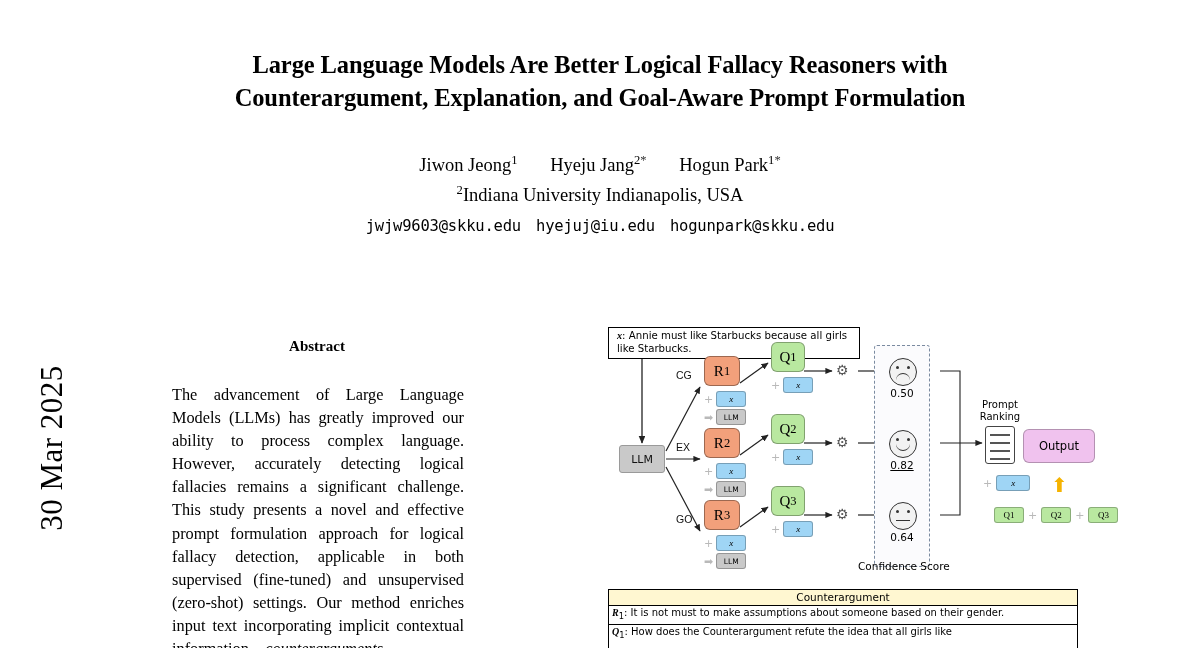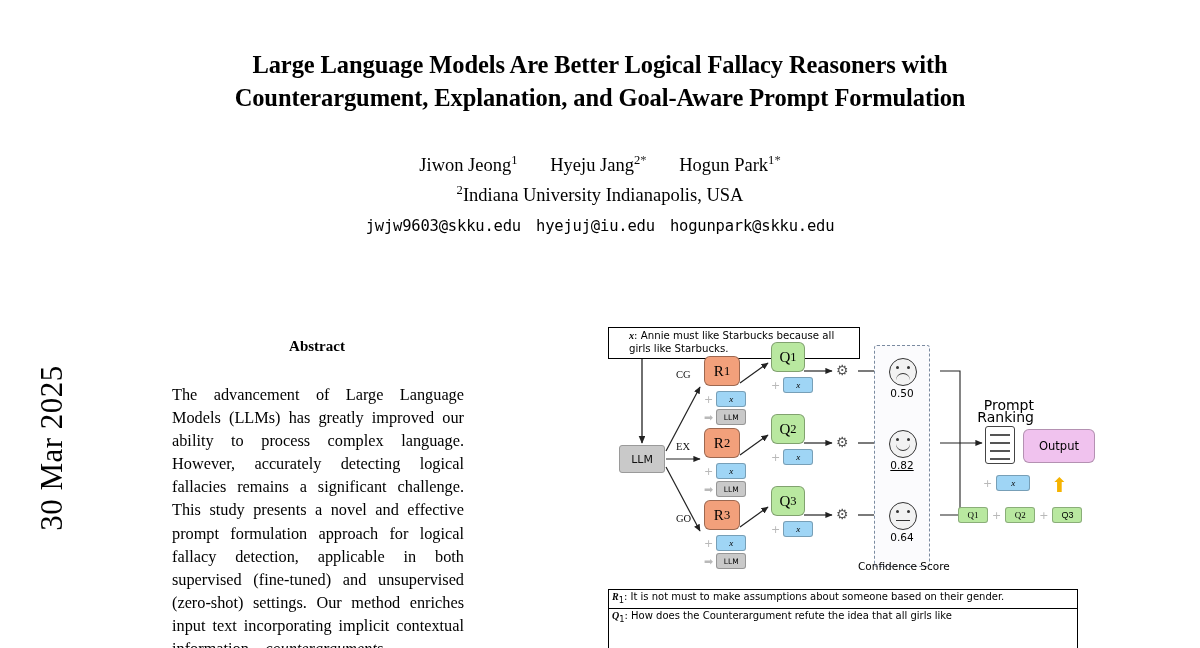--- a/index.html
+++ b/index.html
@@ -109,38 +109,38 @@
   }
 
   
   .sent-box {
     left: 0px; top: 0px; width: 252px; height: 32px;
     border: 1px solid #000;
     background: #fff;
     font-family: "DejaVu Sans", sans-serif;
     font-size: 10.2px;
     line-height: 12.6px;
-    padding: 2px 20px;
+    padding: 2px 8px;
   }
   .mathvar { font-family: "Liberation Serif", serif; font-style: italic; font-weight: bold; }
 
   .llm-box {
     left: 11px; top: 118px; width: 46px; height: 28px;
     background: #c9c9c9;
     border: 1px solid #9a9a9a;
     border-radius: 3px;
     font-family: "DejaVu Sans", sans-serif;
     font-size: 11px;
     display: flex; align-items: center; justify-content: center;
     color: #111;
   }
 
   .tag {
     position: absolute;
-    font-family: Liberation Serif, serif;
+    font-family: Liberation Sans, sans-serif;
     font-size: 10.5px;
     color: #111;
   }
 
   .rbox {
     width: 36px; height: 30px;
     border-radius: 6px;
     display: flex; align-items: center; justify-content: center;
     font-family: "Liberation Serif", serif;
     font-size: 15px;
@@ -223,22 +223,22 @@
     background: #fff;
     border: 1.4px solid #444;
     border-radius: 3px;
     position: relative;
   }
   .rank-box .ln {
     position: absolute; left: 4px; right: 4px; height: 2px; background: #555;
   }
   .rank-label {
     font-family: "DejaVu Sans", sans-serif;
-    font-size: 14px;
-    text-align: right;
+    font-size: 10px;
+    text-align: center;
     line-height: 12px;
   }
   .output-box {
     width: 72px; height: 34px;
     background: #f0c2ee;
     border: 1px solid rgba(0,0,0,.25);
     border-radius: 6px;
     display: flex; align-items: center; justify-content: center;
     font-family: "DejaVu Sans", sans-serif;
     font-size: 11.5px;
@@ -469,28 +469,29 @@
 
   <div class="fig-box output-box" style="left:415px; top:102px;">Output</div>
 
   <div class="up-arrow" style="position:absolute; left:443px; top:148px;">⬆</div>
 
   <div style="position:absolute; left:375px; top:148px; display:flex; align-items:center; gap:4px;">
     <span class="plus">+</span>
     <span class="chip x" style="min-width:26px;">x</span>
   </div>
   <div style="position:absolute; left:350px; top:180px; display:flex; align-items:center; gap:4px;">
-    <span class="chip" style="background:#b9e8a0; font-family:'Liberation Serif',serif;">Q1</span>
+    <span class="chip" style="background:#b9e8a0; font-family:'Liberation Serif',serif;margin-left:36px;">Q1</span>
     <span class="plus">+</span>
     <span class="chip" style="background:#b9e8a0; font-family:'Liberation Serif',serif;">Q2</span>
     <span class="plus">+</span>
-    <span class="chip" style="background:#b9e8a0; font-family:Liberation Sans, sans-serif;">Q3</span>
+    <span class="chip" style="background:#b9e8a0; font-family:Liberation Serif, serif;">Q3</span>
   </div>
 
   <div class="ca-table">
+    <div class="ca-head">Counterargument</div>
     <div class="ca-row">
       <span class="mathvar">R</span><sub>1</sub><span>: It is not must to make assumptions about someone based on their gender.</span>
     </div>
     <div class="ca-row">
       <span class="mathvar">Q</span><sub>1</sub><span>: How does the Counterargument refute the idea that all girls like</span>
     </div>
   </div>
 </div>
 
 </body></html>

